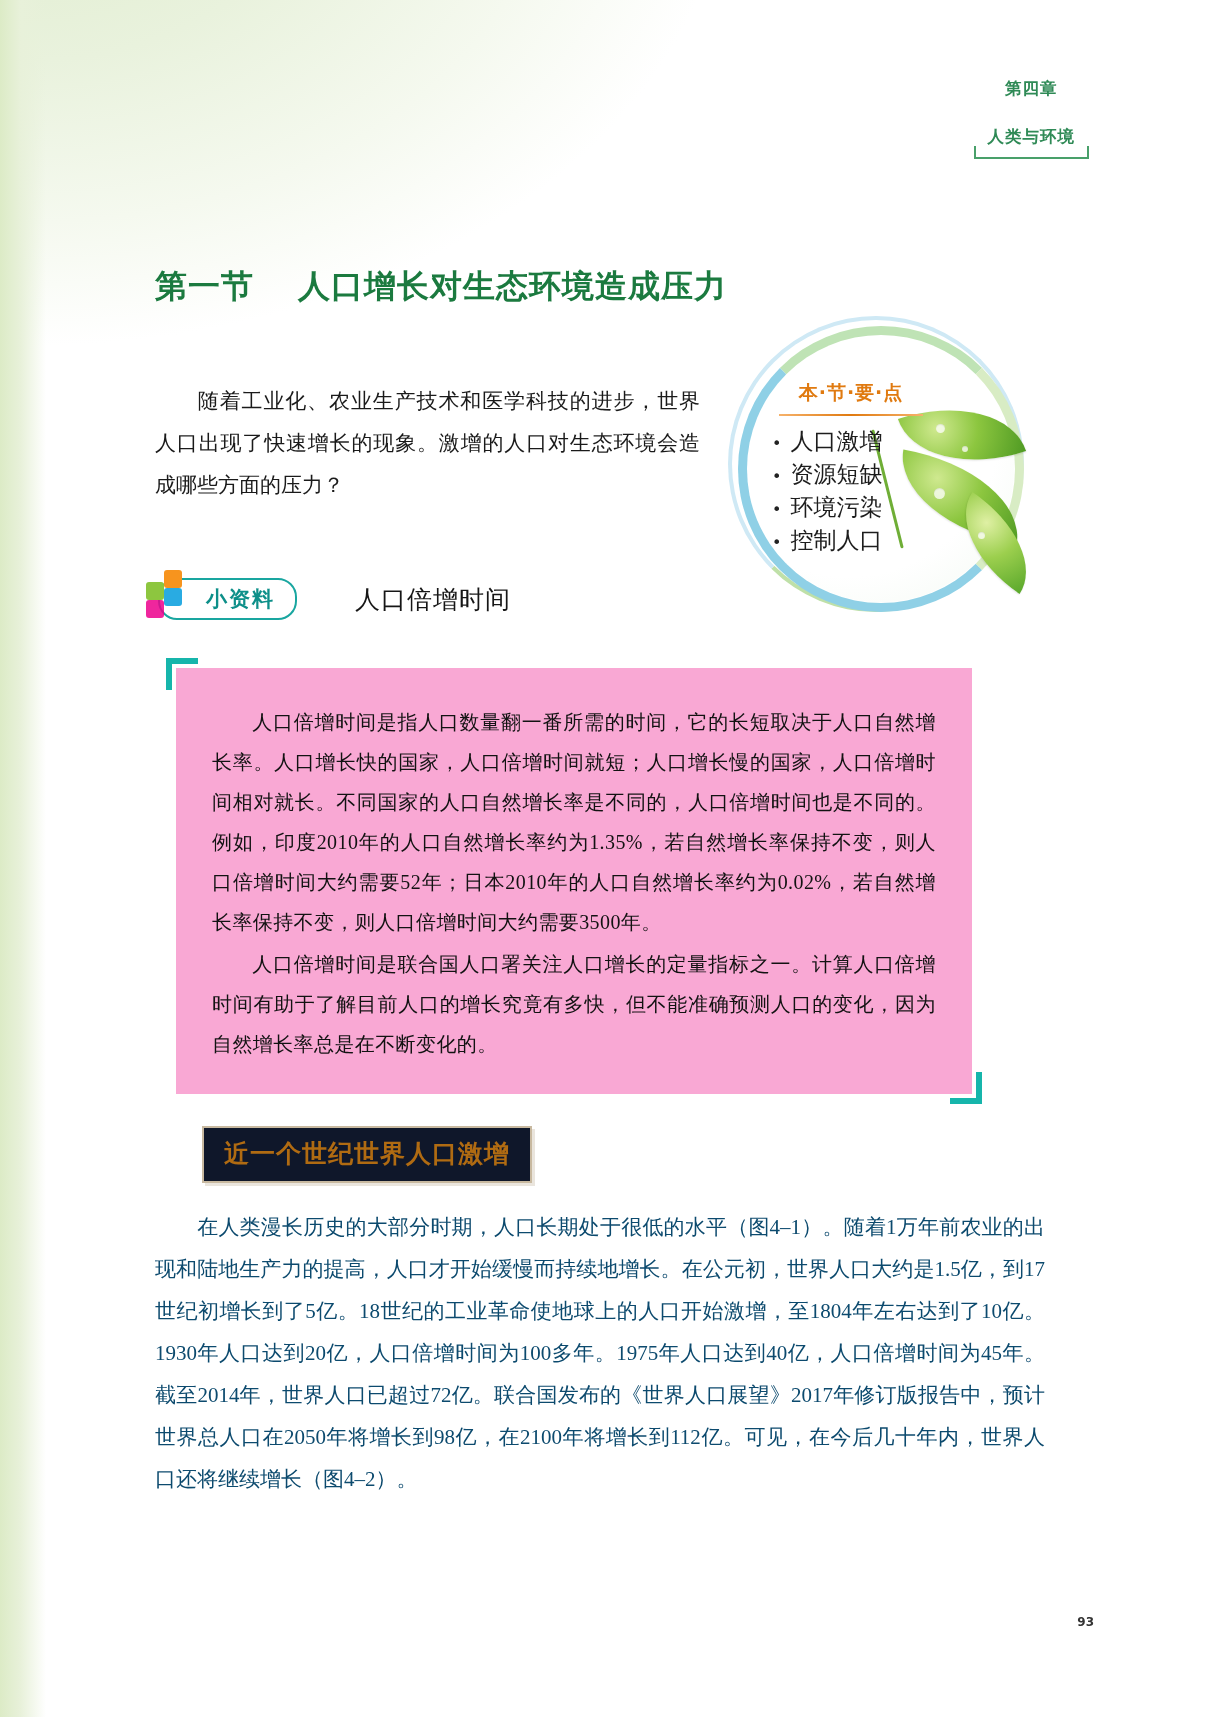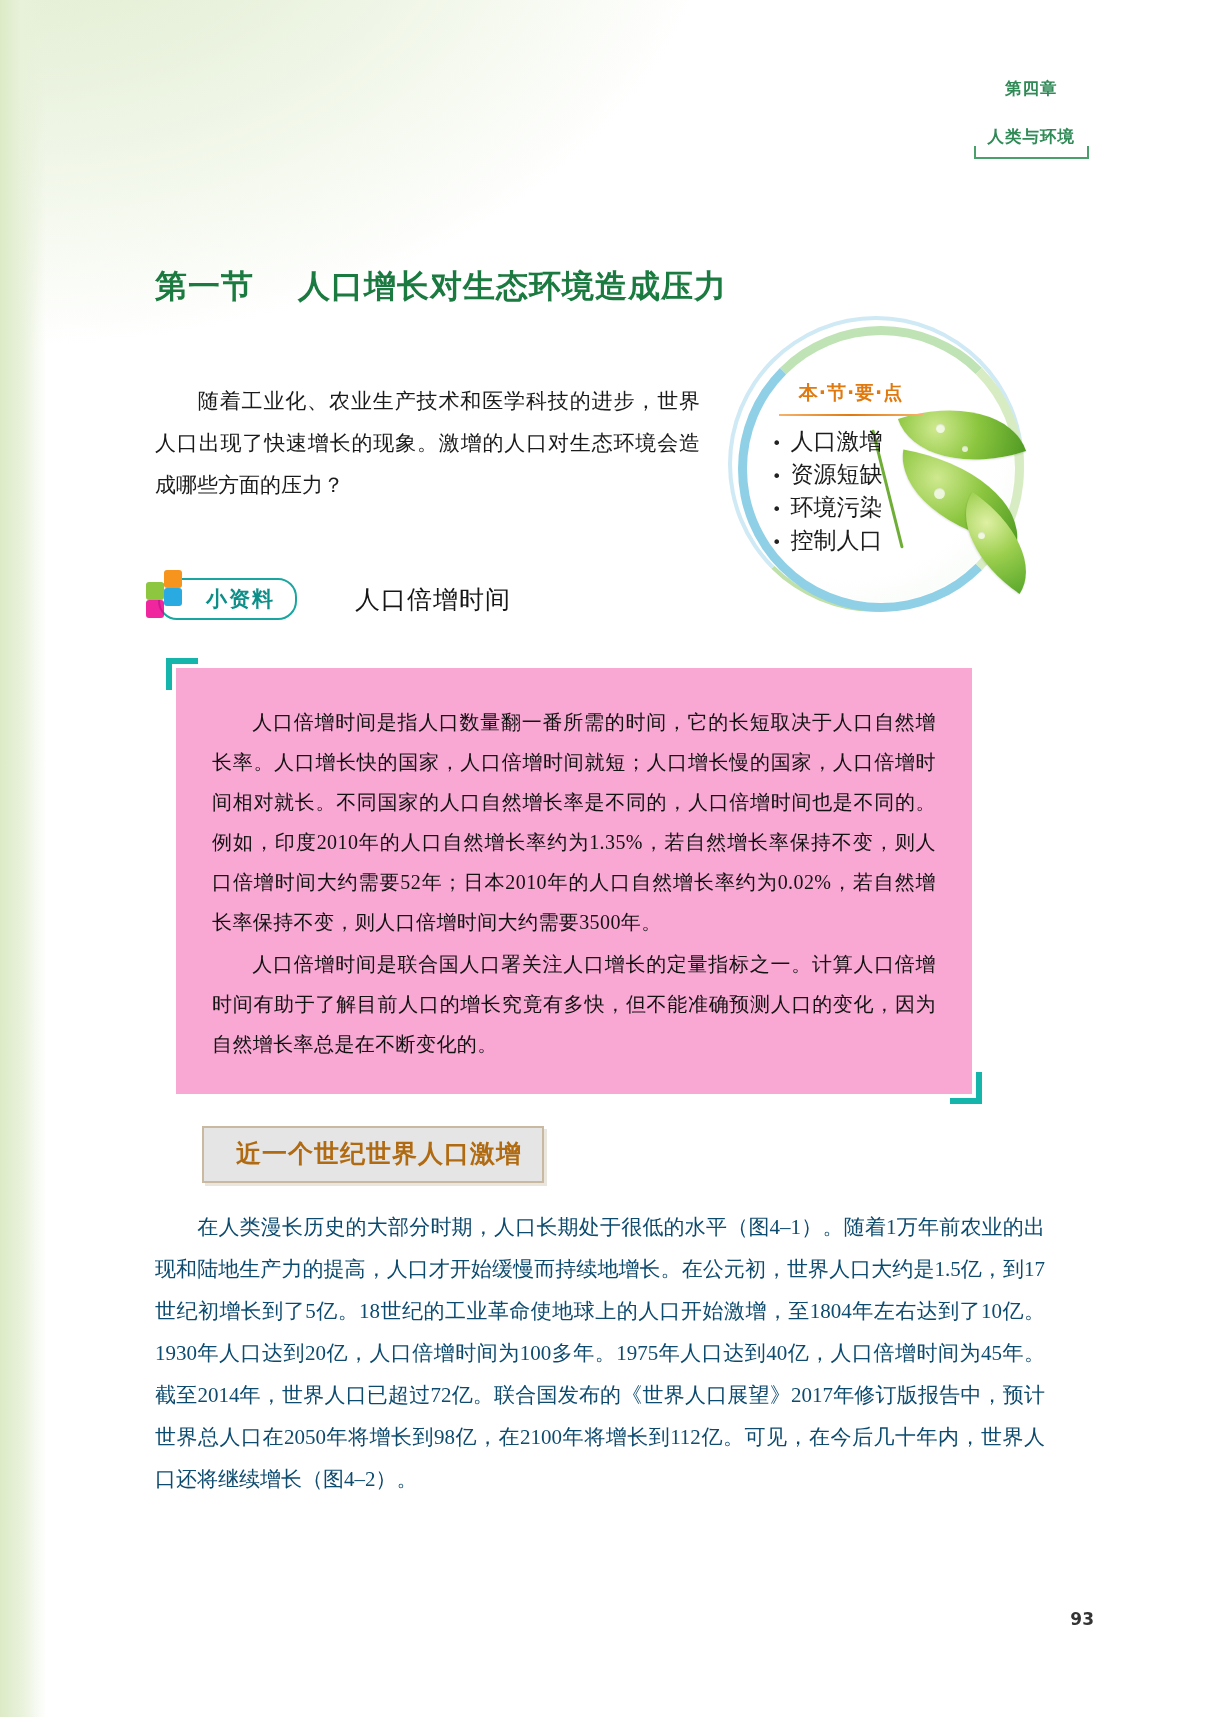--- a/index.html
+++ b/index.html
@@ -237,22 +237,22 @@
   }
   .corner.tl { left: -10px; top: -10px; border-right: none; border-bottom: none; }
   .corner.br { right: -10px; bottom: -10px; border-left: none; border-top: none; }
 
   
   .subhead {
     position: absolute;
     left: 202px;
     top: 1126px;
     border: 2px solid #c8b9a0;
-    background: #e5e5e5;
-    padding: 9px 20px 11px 32px;
+    background: #0f172a;
+    padding: 9px 20px 11px 20px;
     color: #b06b12;
     font-family: "DejaVu Sans", sans-serif;
     font-weight: bold;
     font-size: 25px;
     letter-spacing: 1px;
     box-shadow: 3px 3px 0 rgba(170,150,120,.25);
   }
 
   
   .body-par {
@@ -266,21 +266,21 @@
     text-align: justify;
   }
   .body-par .ind { display: inline-block; width: 42px; }
 
   
   .pageno {
     position: absolute;
     right: 113px;
     bottom: 88px;
     font-family: "DejaVu Sans", sans-serif;
-    font-size: 17px;
+    font-size: 12px;
     color: #333;
     font-weight: bold;
   }
 </style>
 </head>
 <body>
 
 <div class="page-bg"></div>
 <div class="page-bg-left"></div>
 

